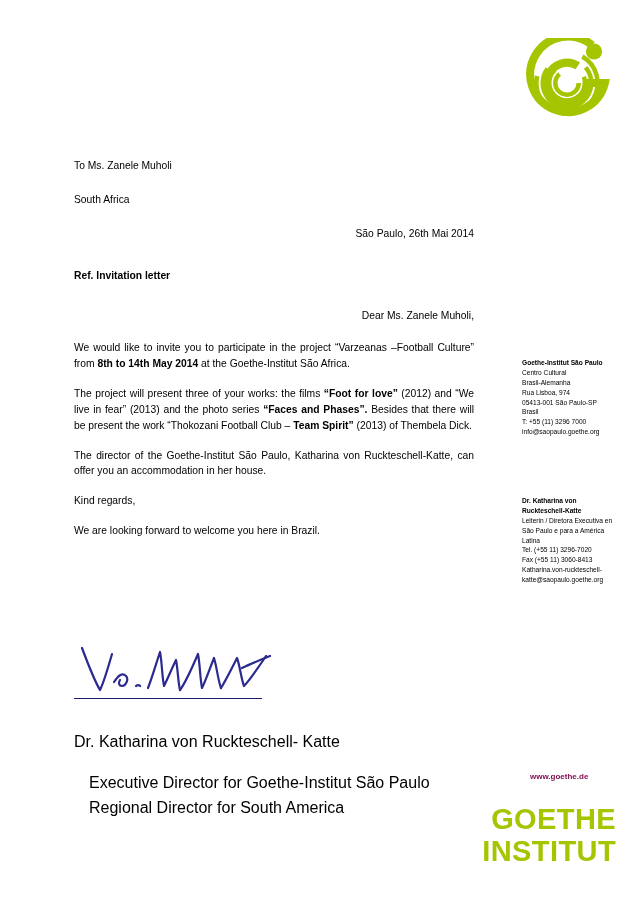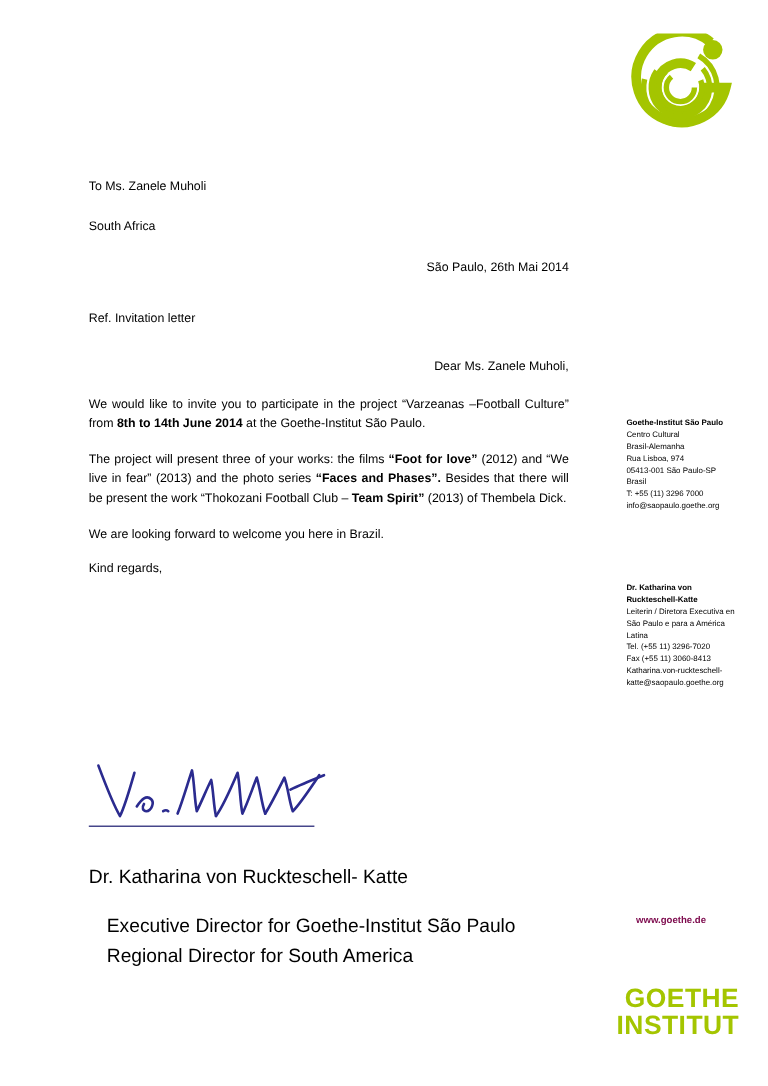--- a/index.html
+++ b/index.html
@@ -14,20 +14,21 @@
     position: relative;
     font-family: "Liberation Sans", sans-serif;
     color: #000000;
     overflow: hidden;
   }
 
   .page {
     position: absolute;
     inset: 0;
     background: #ffffff;
+    margin-top: 10px;
   }
 
   
   .logo-mark {
     position: absolute;
     top: 28px;
     right: 28px;
     width: 90px;
     height: 90px;
   }
@@ -46,21 +47,21 @@
     margin: 0 0 14px 0;
     text-align: justify;
   }
   .letter p.nojustify { text-align: left; }
   .addr-line { margin: 0 0 18px 0; }
   .date-line {
     text-align: right;
     margin: 0 0 26px 0;
   }
   .ref-line {
-    font-weight: normal;
+    font-weight: bold;
     margin: 0 0 24px 0;
   }
   .salutation { margin: 0 0 16px 0; text-align: right; }
   .para { margin: 0 0 16px 0; }
   b, .b { font-weight: bold; }
 
   
   .sidecol {
     position: absolute;
     left: 522px;
@@ -114,21 +115,21 @@
   }
 
   
   .wordmark {
     position: absolute;
     right: 24px;
     bottom: 38px;
     text-align: right;
     font-family: "Liberation Sans", sans-serif;
     font-weight: bold;
-    font-size: 22px;
+    font-size: 29px;
     letter-spacing: 0.4px;
     line-height: 1.08;
     color: #a4c500;
   }
   .wordmark span { display: block; }
 </style>
 </head>
 <body>
 
 <div class="page">
@@ -150,28 +151,29 @@
   <div class="letter">
     <div class="addr-line">To Ms. Zanele Muholi</div>
     <div class="addr-line">South Africa</div>
 
     <div class="date-line">São Paulo, 26th Mai 2014</div>
 
     <div class="ref-line">Ref. Invitation letter</div>
 
     <div class="salutation">Dear Ms. Zanele Muholi,</div>
 
-    <p class="para"><span>We would like to invite you to participate in the project “Varzeanas –Football Culture” from </span><b>8th to 14th June 2014</b><span> at the Goethe-Institut São Paulo.</span></p>
+    <p class="para"><span>We would like to invite you to participate in the project “Varzeanas –Football Culture” from </span><b>8th to 14th May 2014</b><span> at the Goethe-Institut São Africa.</span></p>
 
     <p class="para"><span>The project will present three of your works: the films </span><b>“Foot for love”</b><span> (2012) and “We live in fear” (2013) and the photo series </span><b>“Faces and Phases”.</b><span> Besides that there will be present the work “Thokozani Football Club – </span><b>Team Spirit”</b><span> (2013) of Thembela Dick.</span></p>
 
+    <p class="para">The director of the Goethe-Institut São Paulo, Katharina von Ruckteschell-Katte, can offer you an accommodation in her house.</p>
+
+    <p class="para nojustify">Kind regards,</p>
 
     <p class="para nojustify">We are looking forward to welcome you here in Brazil.</p>
-
-    <p class="para nojustify">Kind regards,</p>
   </div>
 
   <div class="sidecol side-block-1">
     <span class="hd">Goethe-Institut São Paulo</span>
     <span class="ln">Centro Cultural</span>
     <span class="ln">Brasil-Alemanha</span>
     <span class="ln">Rua Lisboa, 974</span>
     <span class="ln">05413-001 São Paulo-SP</span>
     <span class="ln">Brasil</span>
     <span class="ln">T: +55 (11) 3296 7000</span>

